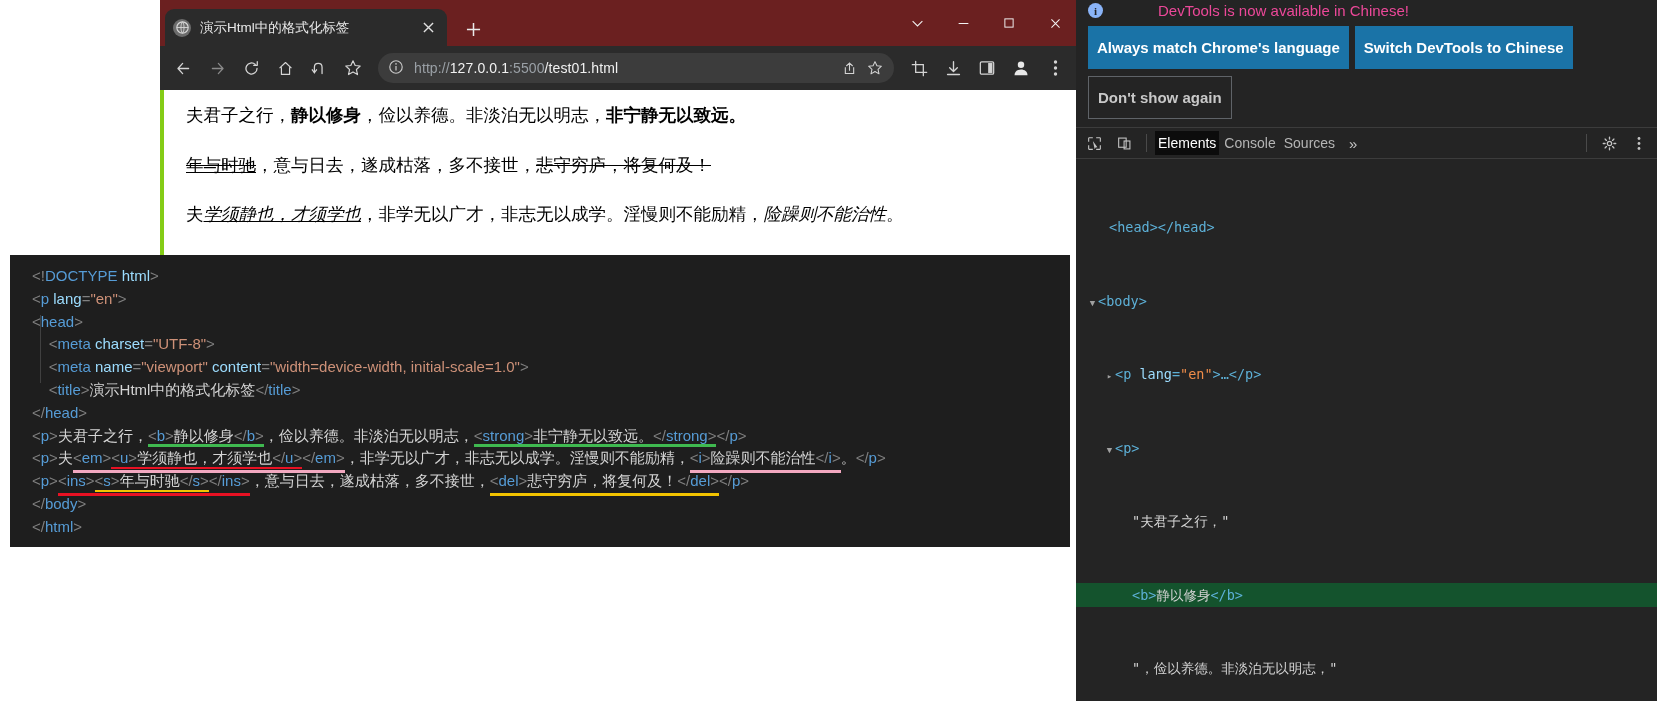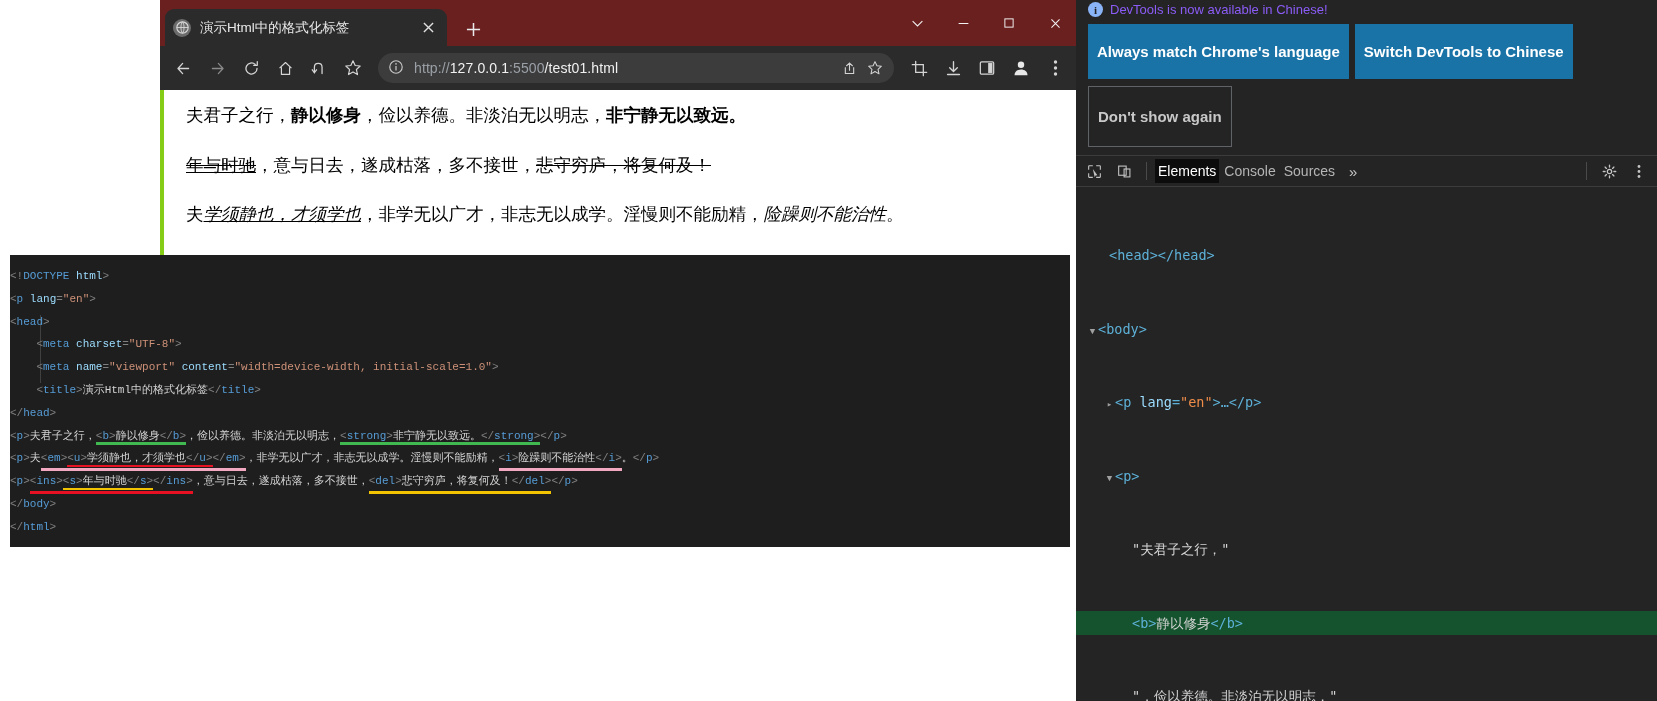--- a/index.html
+++ b/index.html
@@ -63,23 +63,23 @@
   .para i { font-style:italic; }
   .para s, .para del { text-decoration:line-through; }
   .ins-s { text-decoration:underline line-through; }
 
   
   .editor {
     position:absolute; left:10px; top:255px; width:1060px; height:292px;
     background:#1e1e1e; padding:10px 0 0 0; overflow:hidden;
   }
   .code {
-    font-family:Liberation Mono, monospace;
-    font-size:11px; line-height:22.8px; color:#d4d4d4; white-space:pre;
-    position:relative;
+    font-family:Liberation Sans, sans-serif;
+    font-size:15px; line-height:22.8px; color:#d4d4d4; white-space:pre;
+    padding-left:22px; position:relative;
   }
   .code .ln { position:relative; display:block; height:22.8px; }
   .tag  { color:#569cd6; }
   .brk  { color:#808080; }
   .attr { color:#9cdcfe; }
   .str  { color:#ce9178; }
   .txt  { color:#d4d4d4; }
   .doctype-kw { color:#569cd6; }
   .indent-guide {
     position:absolute; left:30px; top:60px; width:1px; height:68px; background:#404040;
@@ -100,29 +100,29 @@
     position:absolute; left:1076px; top:0; width:581px; height:701px;
     background:#242424; display:flex; flex-direction:column;
   }
   .dt-banner { background:#242424; padding:2px 10px 8px 12px; }
   .dt-banner-row { display:flex; align-items:center; gap:7px; }
   .info-dot {
     width:15px; height:15px; border-radius:50%; background:#8ab4f8; color:#202124;
     font-size:11px; font-weight:bold; display:flex; align-items:center; justify-content:center;
     flex:none; font-family:"Liberation Serif", serif;
   }
-  .dt-banner-text { color:#8b5cf6; font-size:13px; }
+  .dt-banner-text { color:#ec4899; font-size:15px;margin-left:48px; }
   .dt-btn-row { display:flex; gap:6px; margin-top:7px; }
   .dt-btn-blue {
     background:#1a73a7; color:#fff; font-size:15px; font-weight:bold;
-    padding:19px 9px; border:none; white-space:nowrap;
+    padding:13px 9px; border:none; white-space:nowrap;
   }
   .dt-btn-ghost {
     background:transparent; color:#c8c8c8; font-size:15px; font-weight:bold;
-    padding:21px 9px; border:1px solid #5f6368; margin-top:7px; display:inline-block;
+    padding:12px 9px; border:1px solid #5f6368; margin-top:7px; display:inline-block;
   }
   .dt-tabbar {
     display:flex; align-items:center; height:32px; background:#242424;
     border-top:1px solid #3c3c3c; border-bottom:1px solid #3c3c3c; padding:0 4px; gap:2px;
   }
   .dt-icon-btn { width:28px; height:26px; display:flex; align-items:center; justify-content:center; color:#c4c4c4; flex:none; }
   .dt-sep { width:1px; height:18px; background:#4a4a4a; margin:0 6px; flex:none; }
   .dt-tab { font-size:14px; color:#b5b5b5; padding:4px 3px; white-space:nowrap; }
   .dt-tab.active { background:#0c0c0c; color:#ffffff; }
   .dt-more { color:#c4c4c4; font-size:15px; padding:0 9px; }

